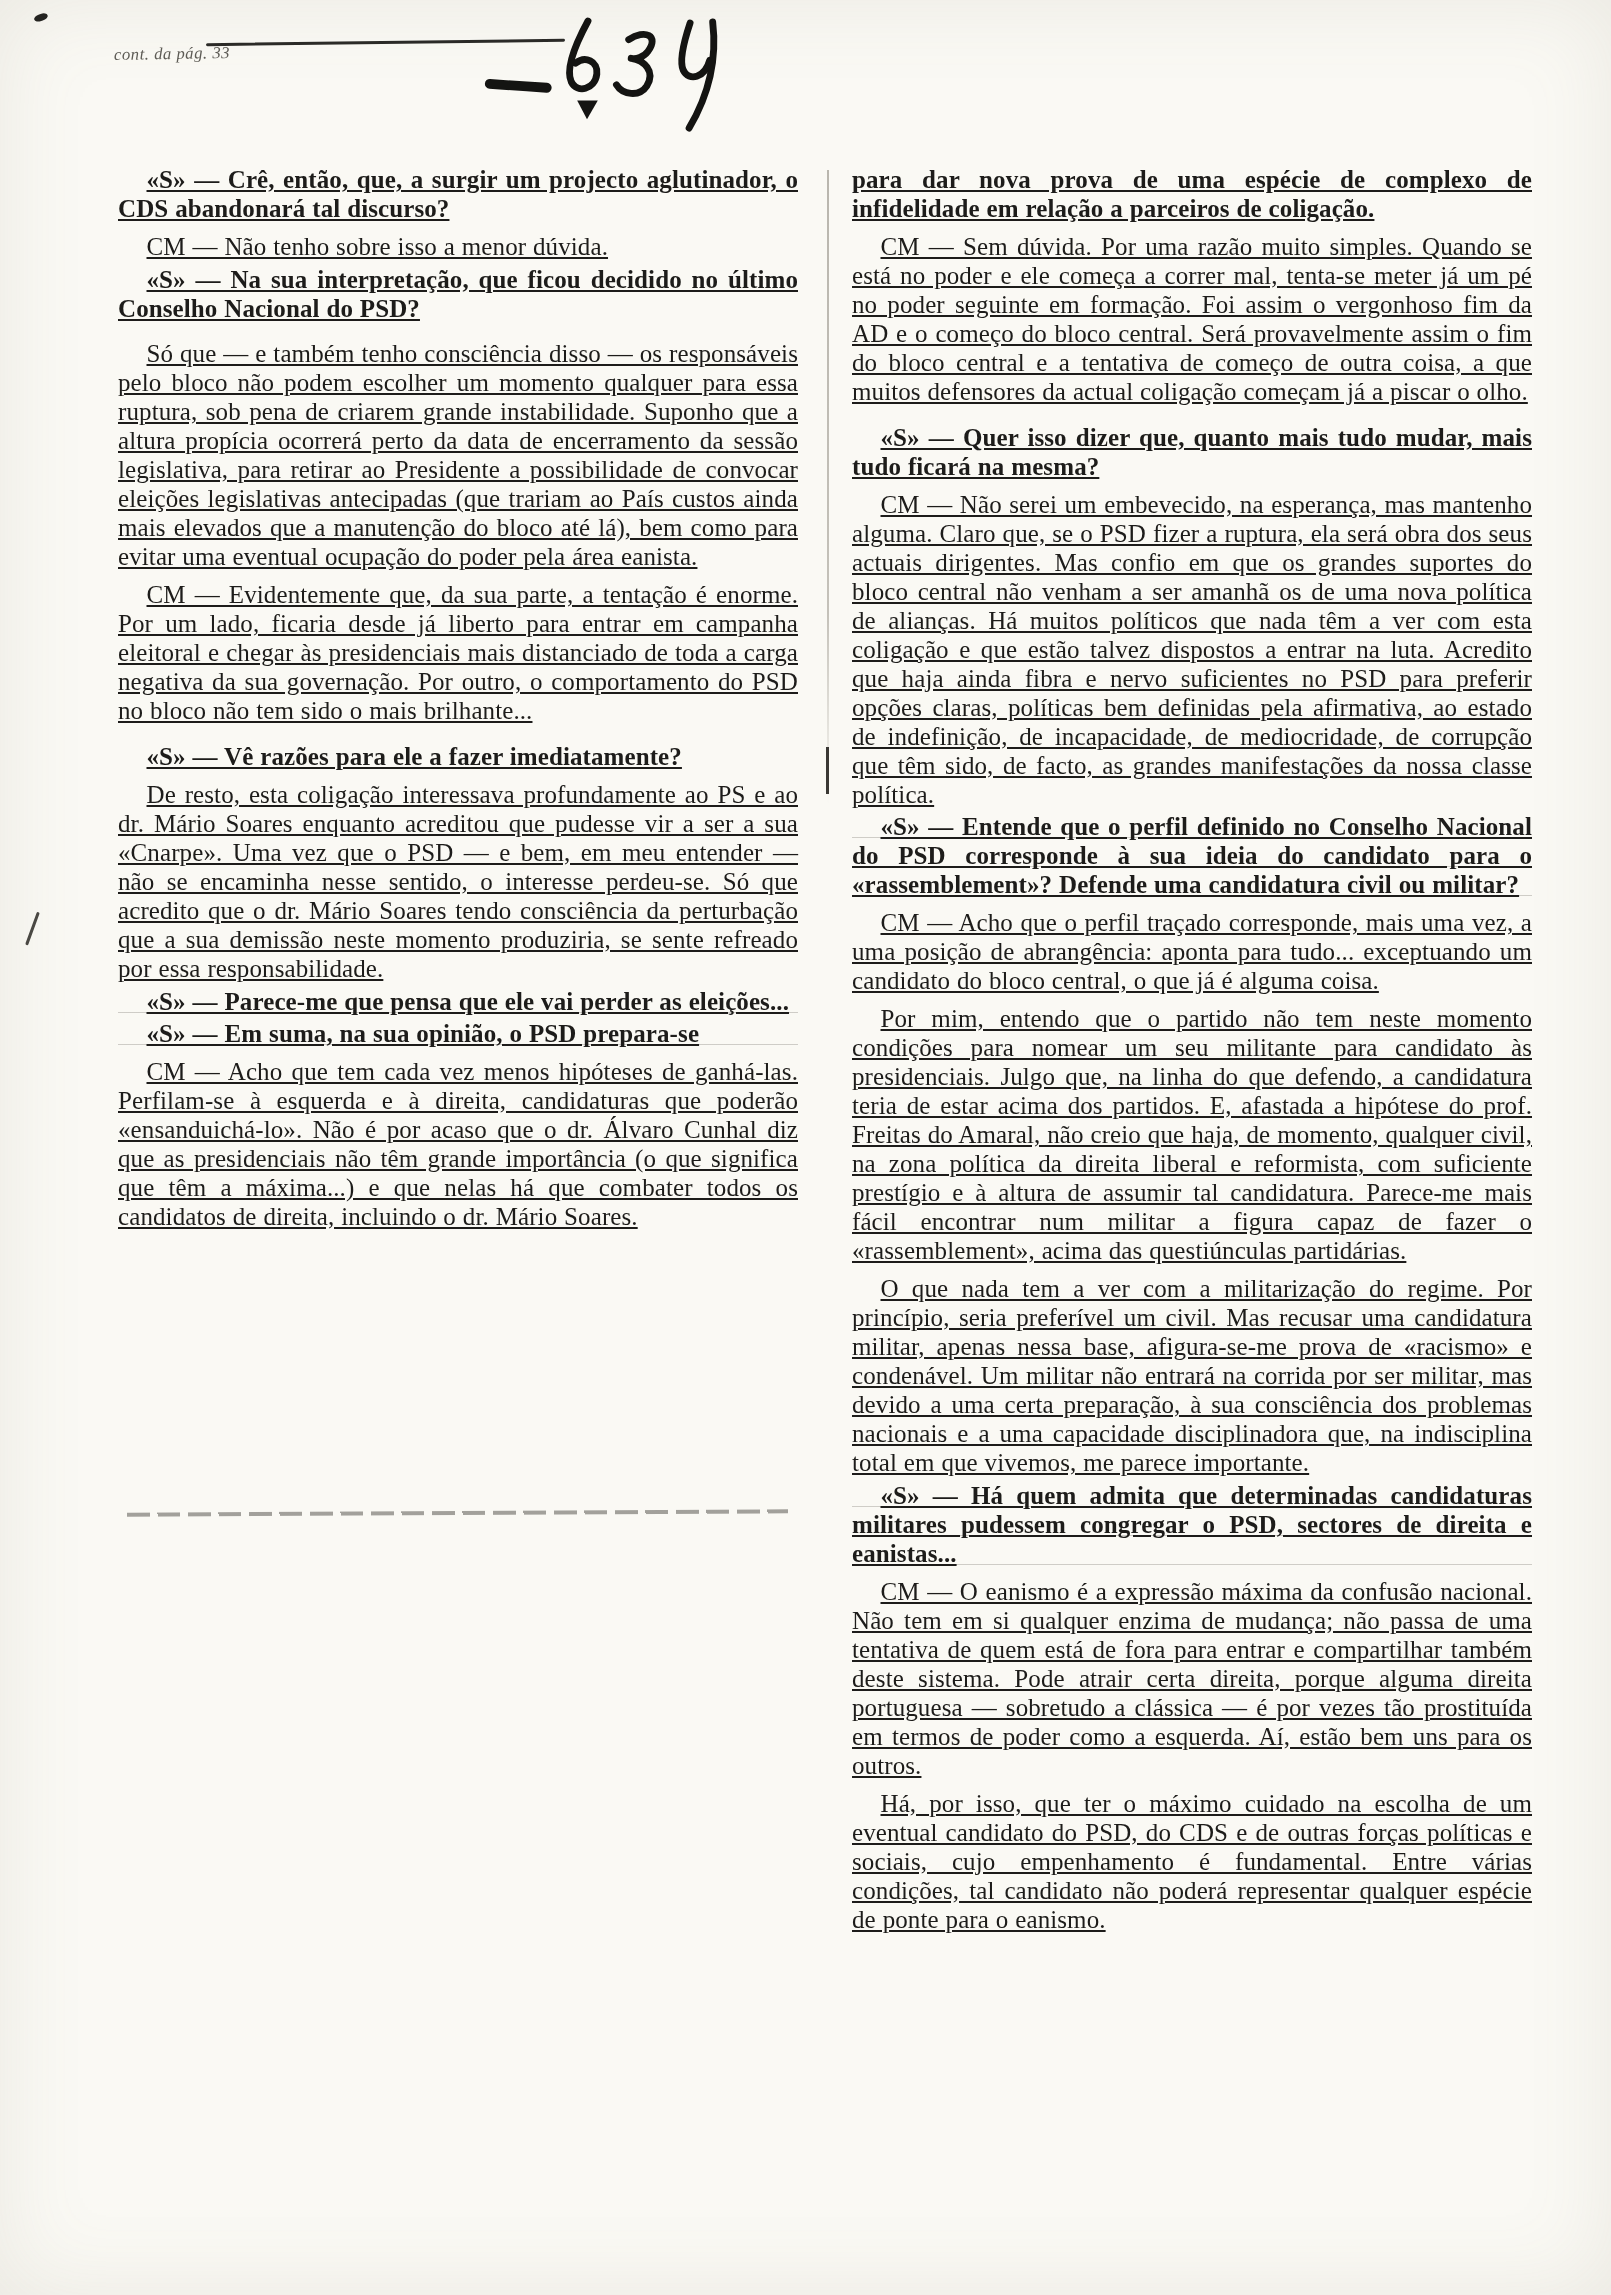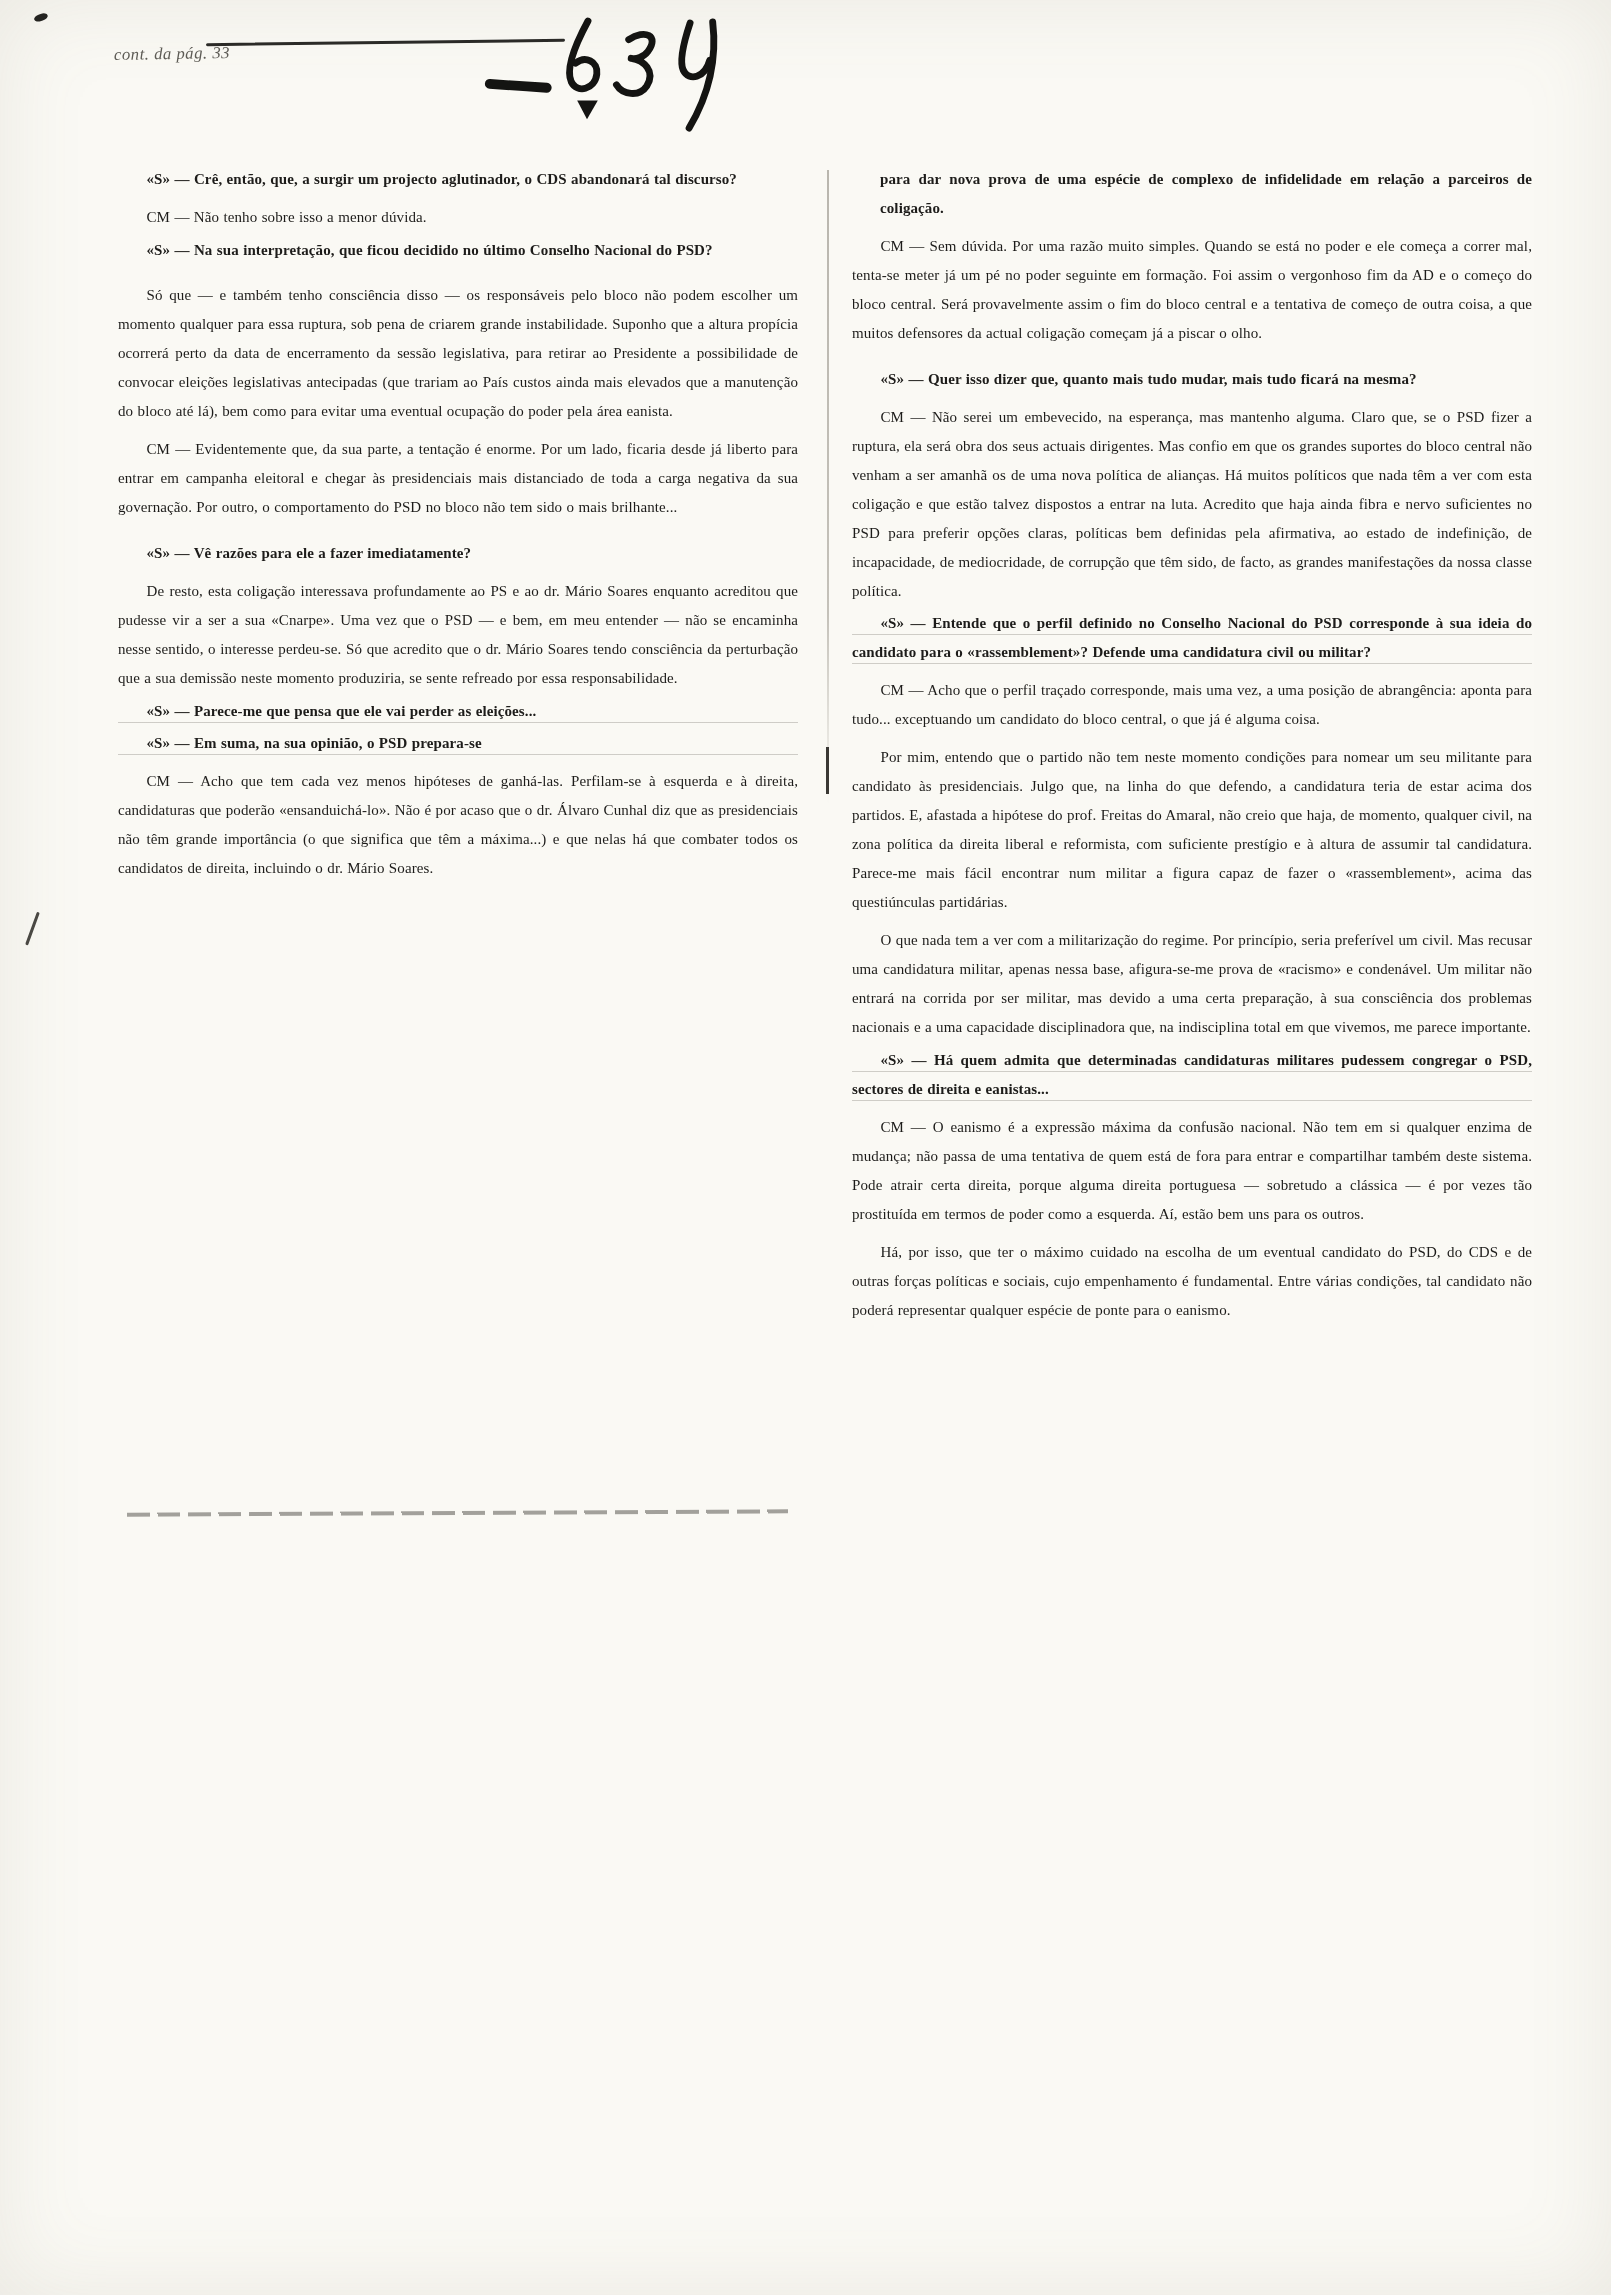--- a/index.html
+++ b/index.html
@@ -55,29 +55,30 @@
     transform:rotate(-0.3deg);
   }
   
   .columns {
     position:absolute; left:118px; top:162px; width:1415px;
     display:flex; gap:54px;
     align-items:flex-start;
   }
   .col { width:680px; }
   .para {
-    font-size:15px; line-height:29px;
+    font-size:25px; line-height:29px;
     text-align:justify;
     text-indent:28.5px;
     margin-top:3.4px;
     letter-spacing:0.1px;
     word-spacing:0.5px;
+    text-decoration:underline;
   }
   .q    { font-weight:bold; }
-  .qcont{ font-weight:bold; text-indent:0;margin-left:28px; }
+  .qcont{ font-weight:bold; text-indent:0; }
   .a    { font-weight:normal;margin-top:9px; }
   .gap  { margin-top:16.7px; }
   .marked {
     background-image:repeating-linear-gradient(180deg,
       rgba(0,0,0,0) 0 24.6px,
       rgba(105,102,95,0.30) 24.6px 26px,
       rgba(0,0,0,0) 26px 29px);
     background-size:100% 29px;
   }
 </style>

